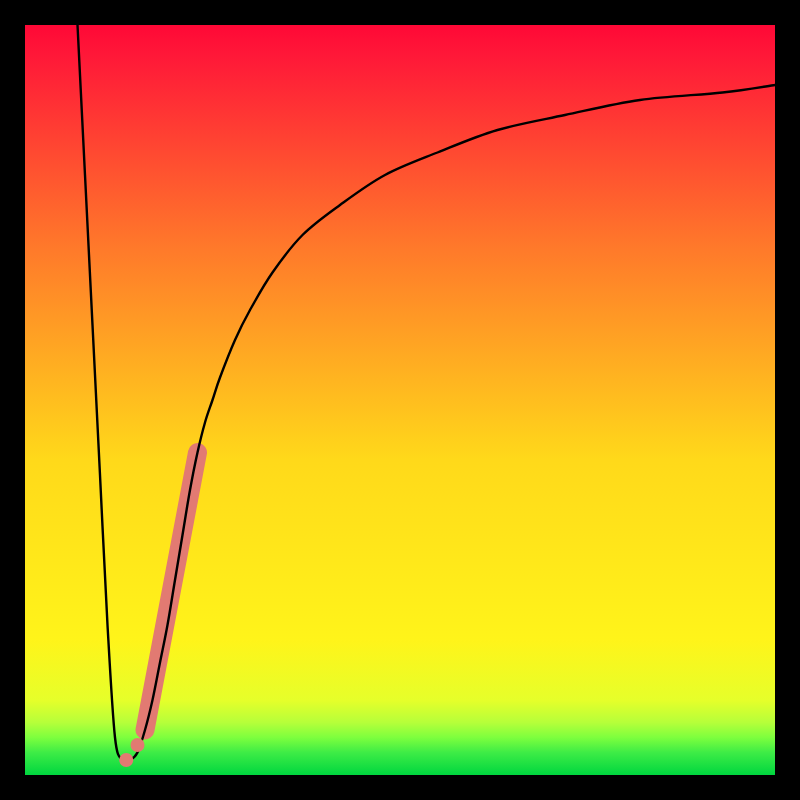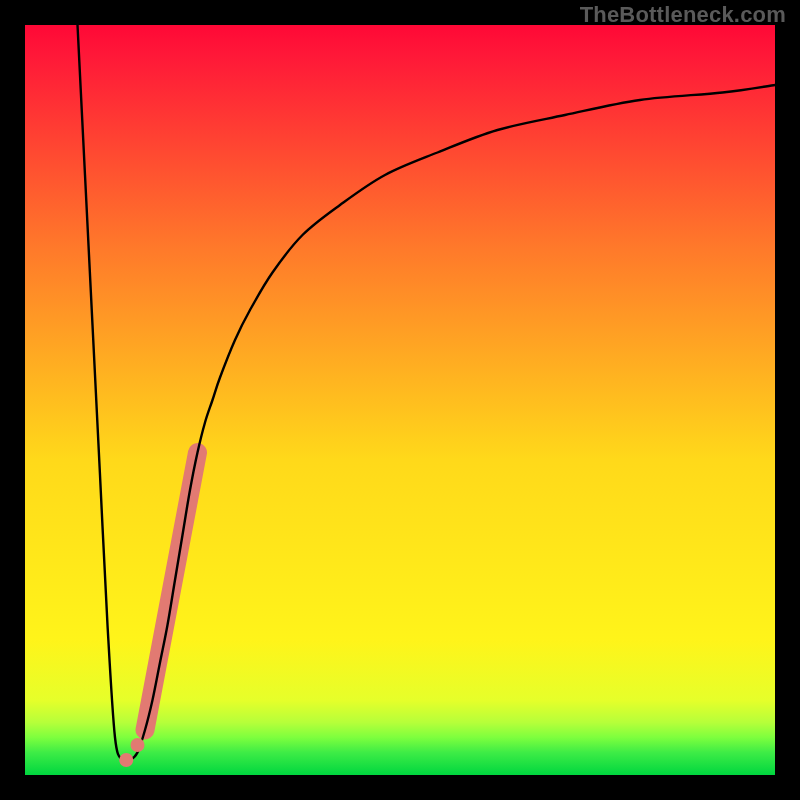--- a/index.html
+++ b/index.html
@@ -49,14 +49,13 @@
           <stop offset="97%" stop-color="#3eec46"></stop>
           <stop offset="100%" stop-color="#00d63f"></stop>
         </linearGradient>
       </defs>
       <rect x="25" y="25" width="750" height="750" fill="url(#bg)"></rect>
       <line x1="145" y1="730" x2="197.5" y2="452.50000000000006" stroke="#e27a72" stroke-width="19" stroke-linecap="round"></line>
       <path d="M 77.5 25 C 78.75 50 82.5 124.99999999999997 85 174.99999999999997 C 87.5 224.99999999999997 90 275 92.5 325 C 95 375 97.5 425 100 475 C 102.5 525 105 581.25 107.5 625 C 110 668.75 112.5 715 115 737.5 C 117.5 760 120 756.25 122.5 760 C 125 763.75 127.5 761.25 130 760 C 132.5 758.75 135 757.5 137.5 752.5 C 140 747.5 142.5 738.75 145 730 C 147.5 721.25 150 711.25 152.5 700 C 155 688.75 157.5 675 160 662.5 C 162.5 650 165 638.75 167.5 625 C 170 611.25 172.5 595 175 580 C 177.5 565 180 550 182.5 535 C 185 520 187.5 503.75 190 490 C 192.5 476.25 195 463.75000000000006 197.5 452.50000000000006 C 200 441.25000000000006 202.5 431.25 205 422.5 C 207.5 413.75 210 407.5 212.5 400 C 215 392.5 216.25 387.5 220 377.5 C 223.75 367.5 230.00000000000003 351.25000000000006 235.00000000000003 340.00000000000006 C 240.00000000000003 328.75000000000006 243.75 321.25 250 310 C 256.25 298.75 263.75 285 272.5 272.5 C 281.25 260 291.25 246.25000000000003 302.5 235.00000000000003 C 313.75 223.75000000000003 326.25 215 340 205 C 353.75 195 368.75 183.74999999999997 385 174.99999999999997 C 401.25 166.24999999999997 418.75000000000006 160.00000000000003 437.50000000000006 152.50000000000003 C 456.25000000000006 145.00000000000003 476.25 136.25 497.5 130 C 518.75 123.75 541.25 120 565 115 C 588.75 110 613.75 103.74999999999999 640 99.99999999999999 C 666.25 96.24999999999999 700 94.99999999999997 722.5 92.49999999999997 C 745 89.99999999999997 766.25 86.24999999999997 775 84.99999999999997" fill="none" stroke="#000000" stroke-width="2.4" stroke-linecap="round" stroke-linejoin="round"></path>
       <circle cx="126.25" cy="760" r="7" fill="#e27a72"></circle>
       <circle cx="137.5" cy="745" r="7" fill="#e27a72"></circle>
     </svg>
-  <div class="attribution">TheBottleneck.com</div>
 </div>
 
 </body></html>

